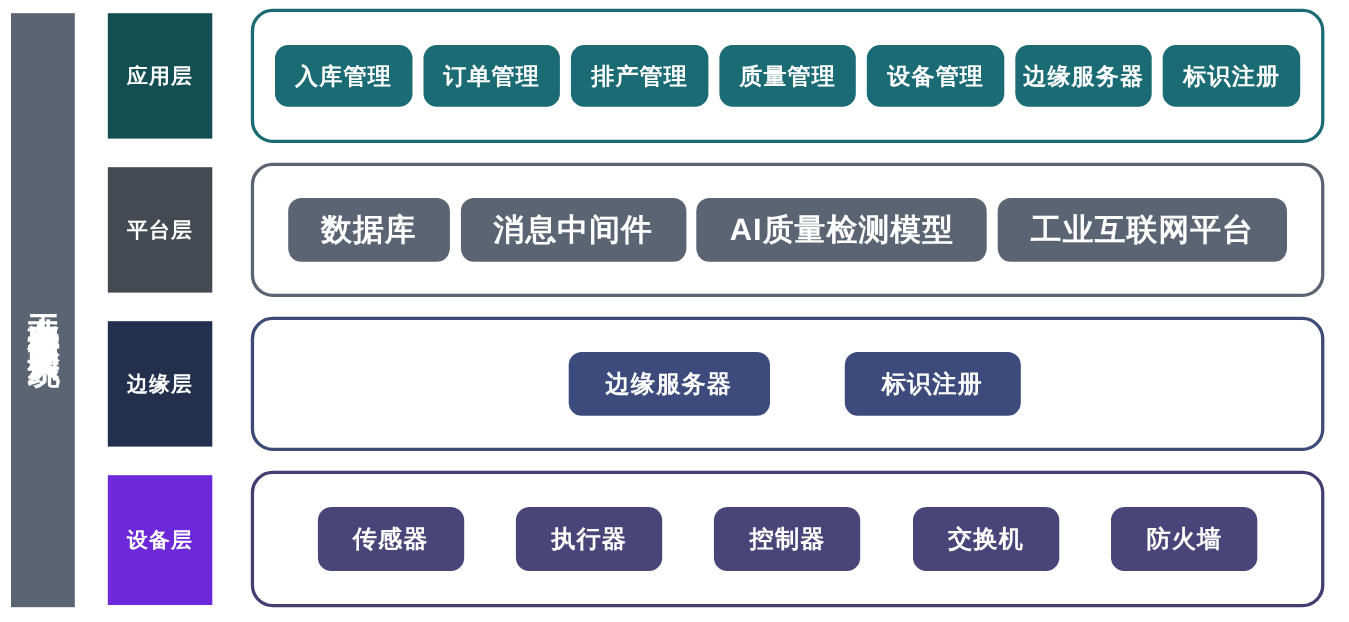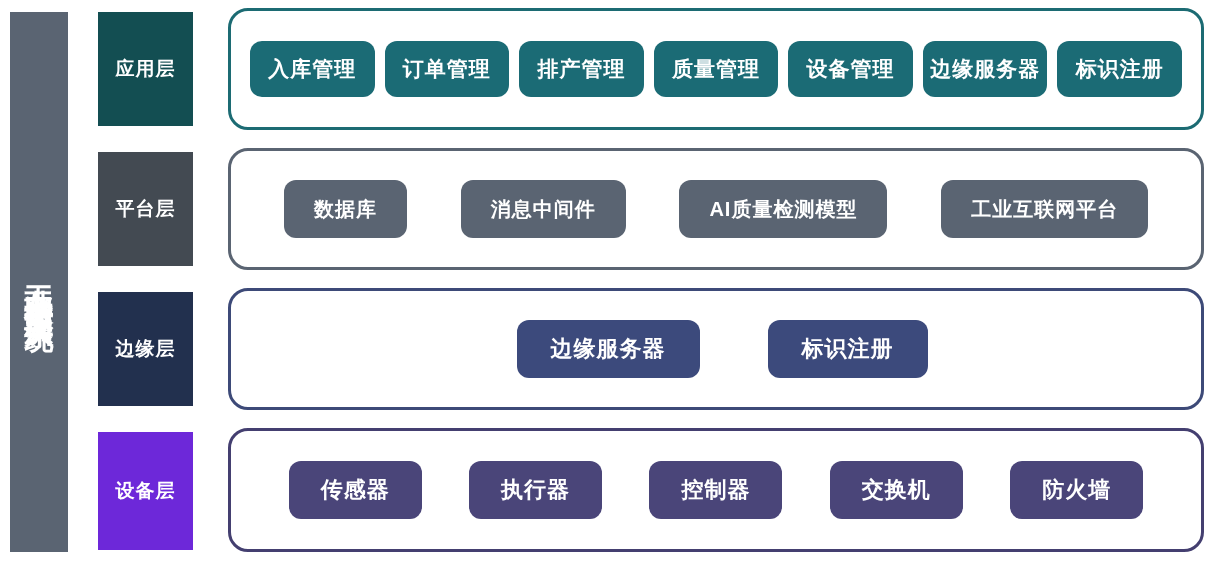--- a/index.html
+++ b/index.html
@@ -130,21 +130,21 @@
     height: 56px;
     flex: 1 1 0;
     margin: 0 5px;
     font-size: 21px;
     letter-spacing: 1px;
   }
   .pill-plat {
     background: #5a6472;
     height: 58px;
     padding: 0 30px;
-    font-size: 20px;
+    font-size: 28px;
     letter-spacing: 1px;
   }
   .pill-edge {
     background: #3c4a7c;
     height: 58px;
     padding: 0 34px;
     font-size: 22px;
     letter-spacing: 1px;
   }
   .pill-dev {

